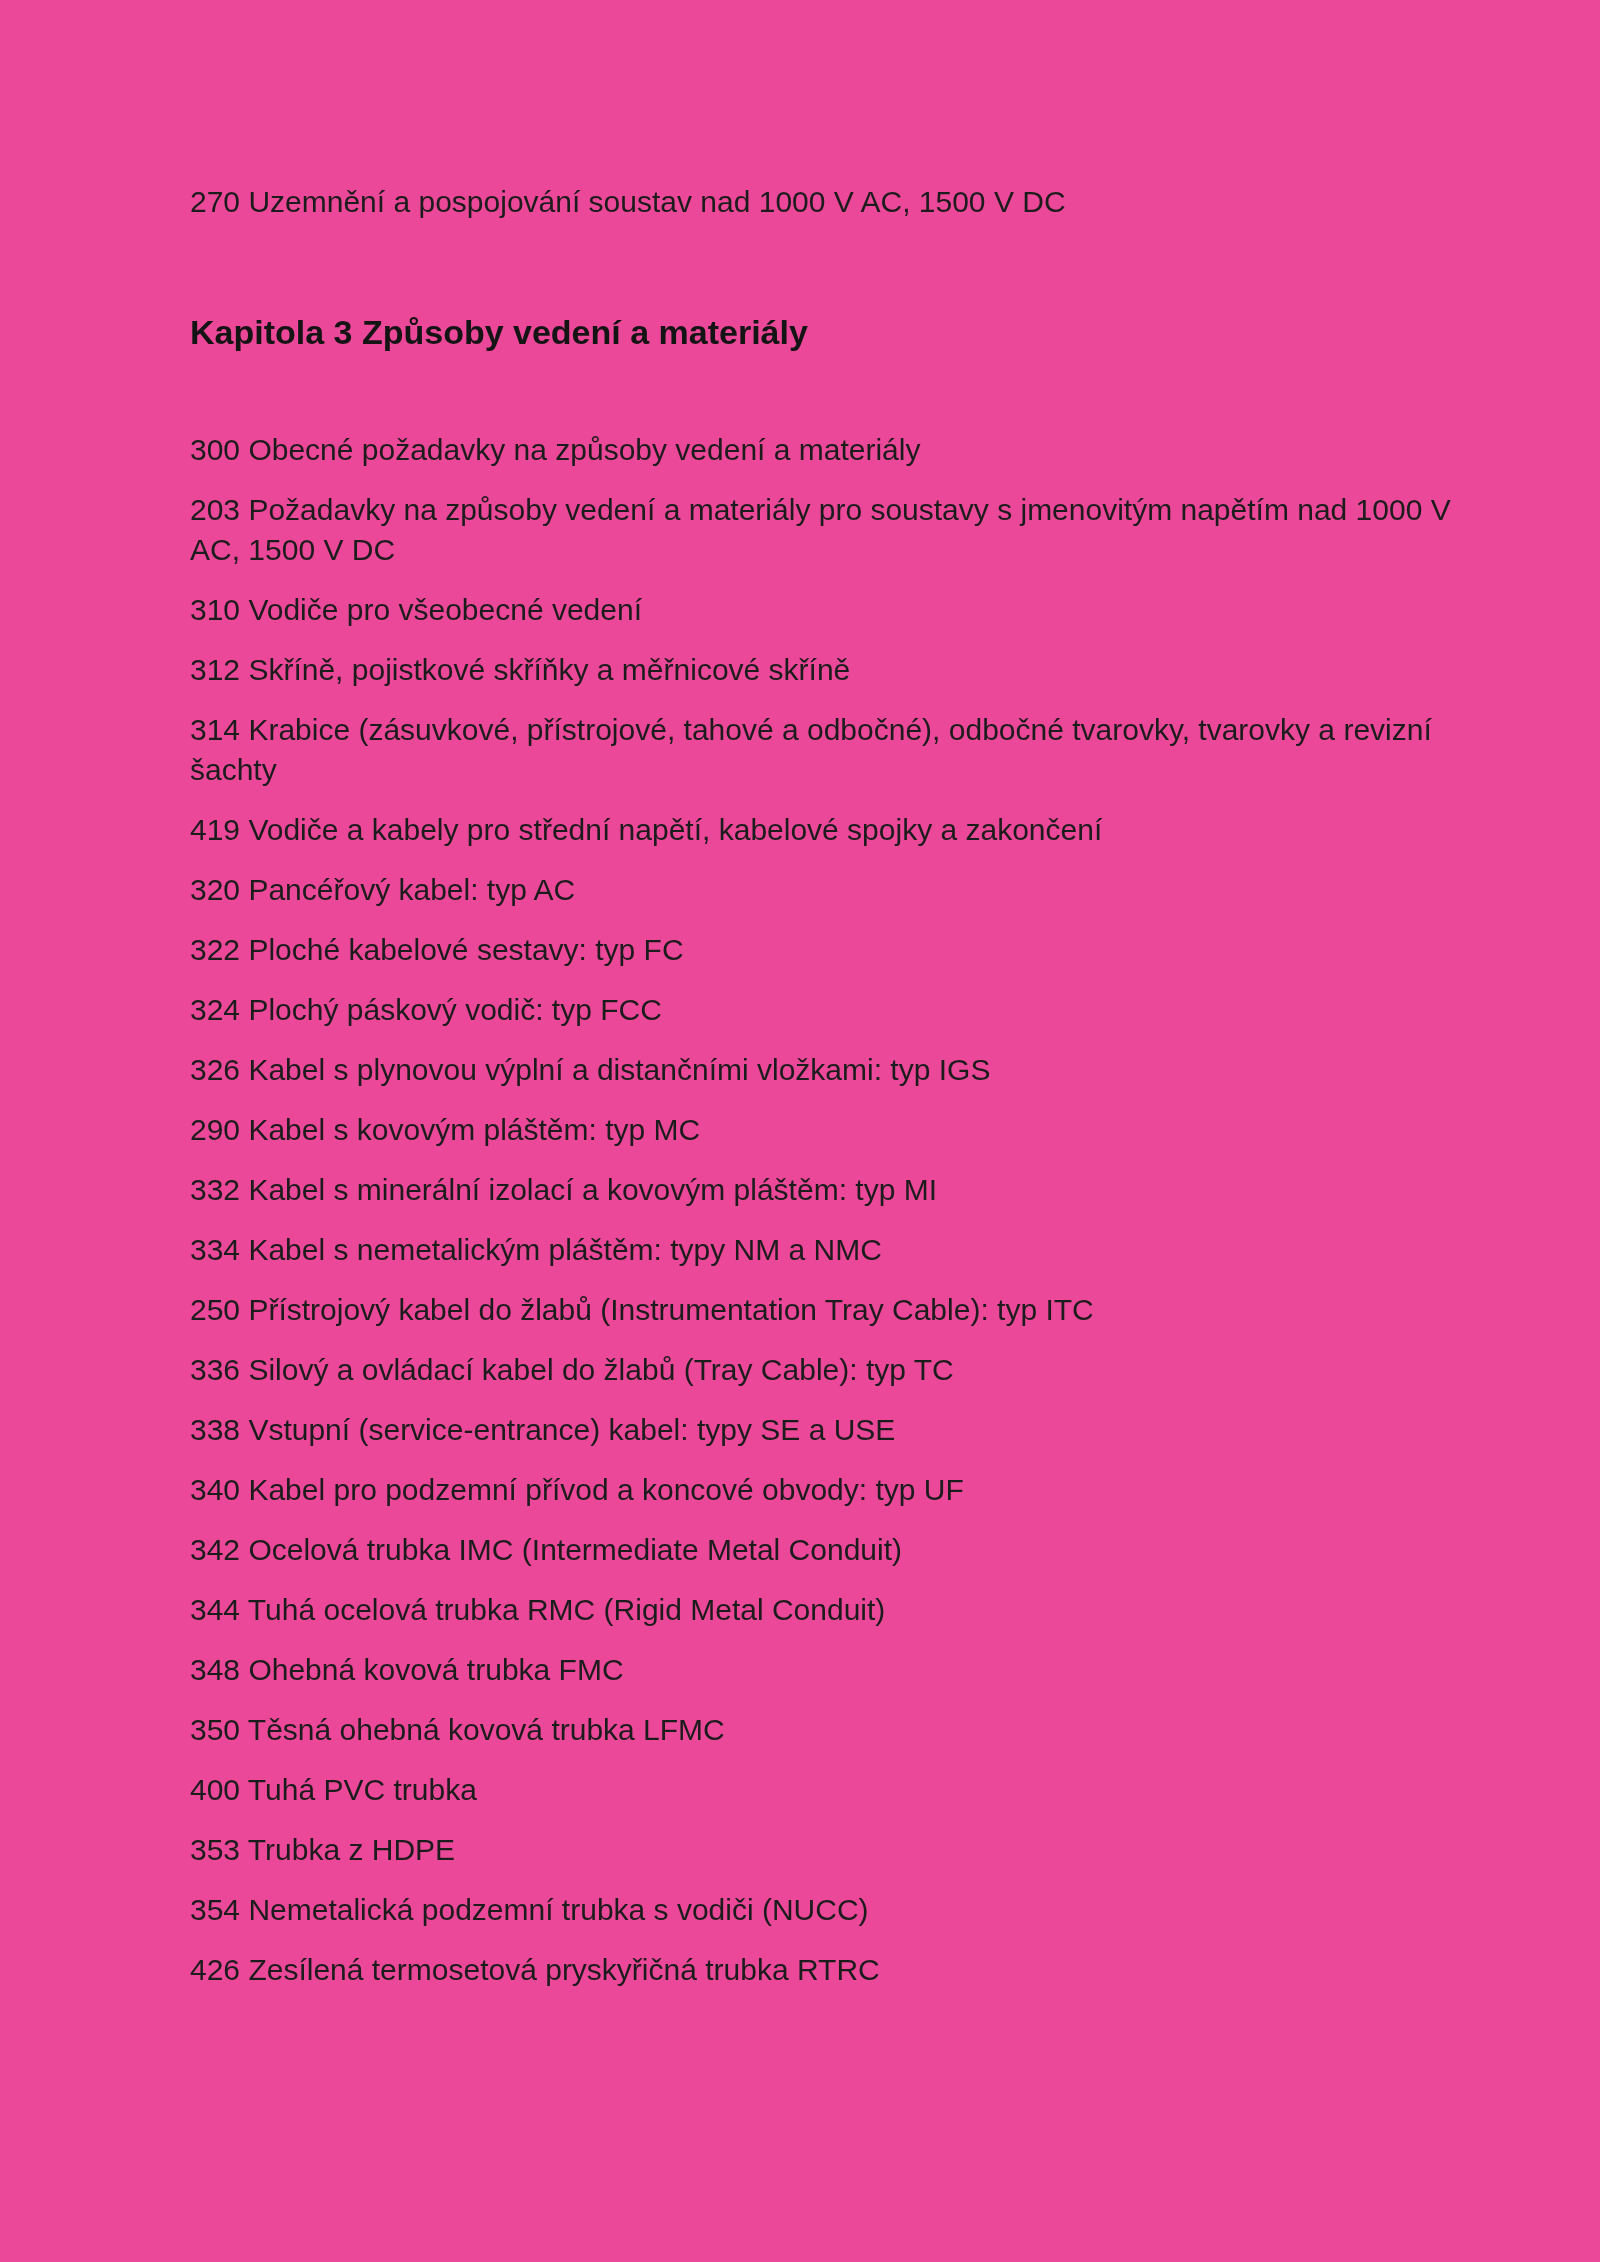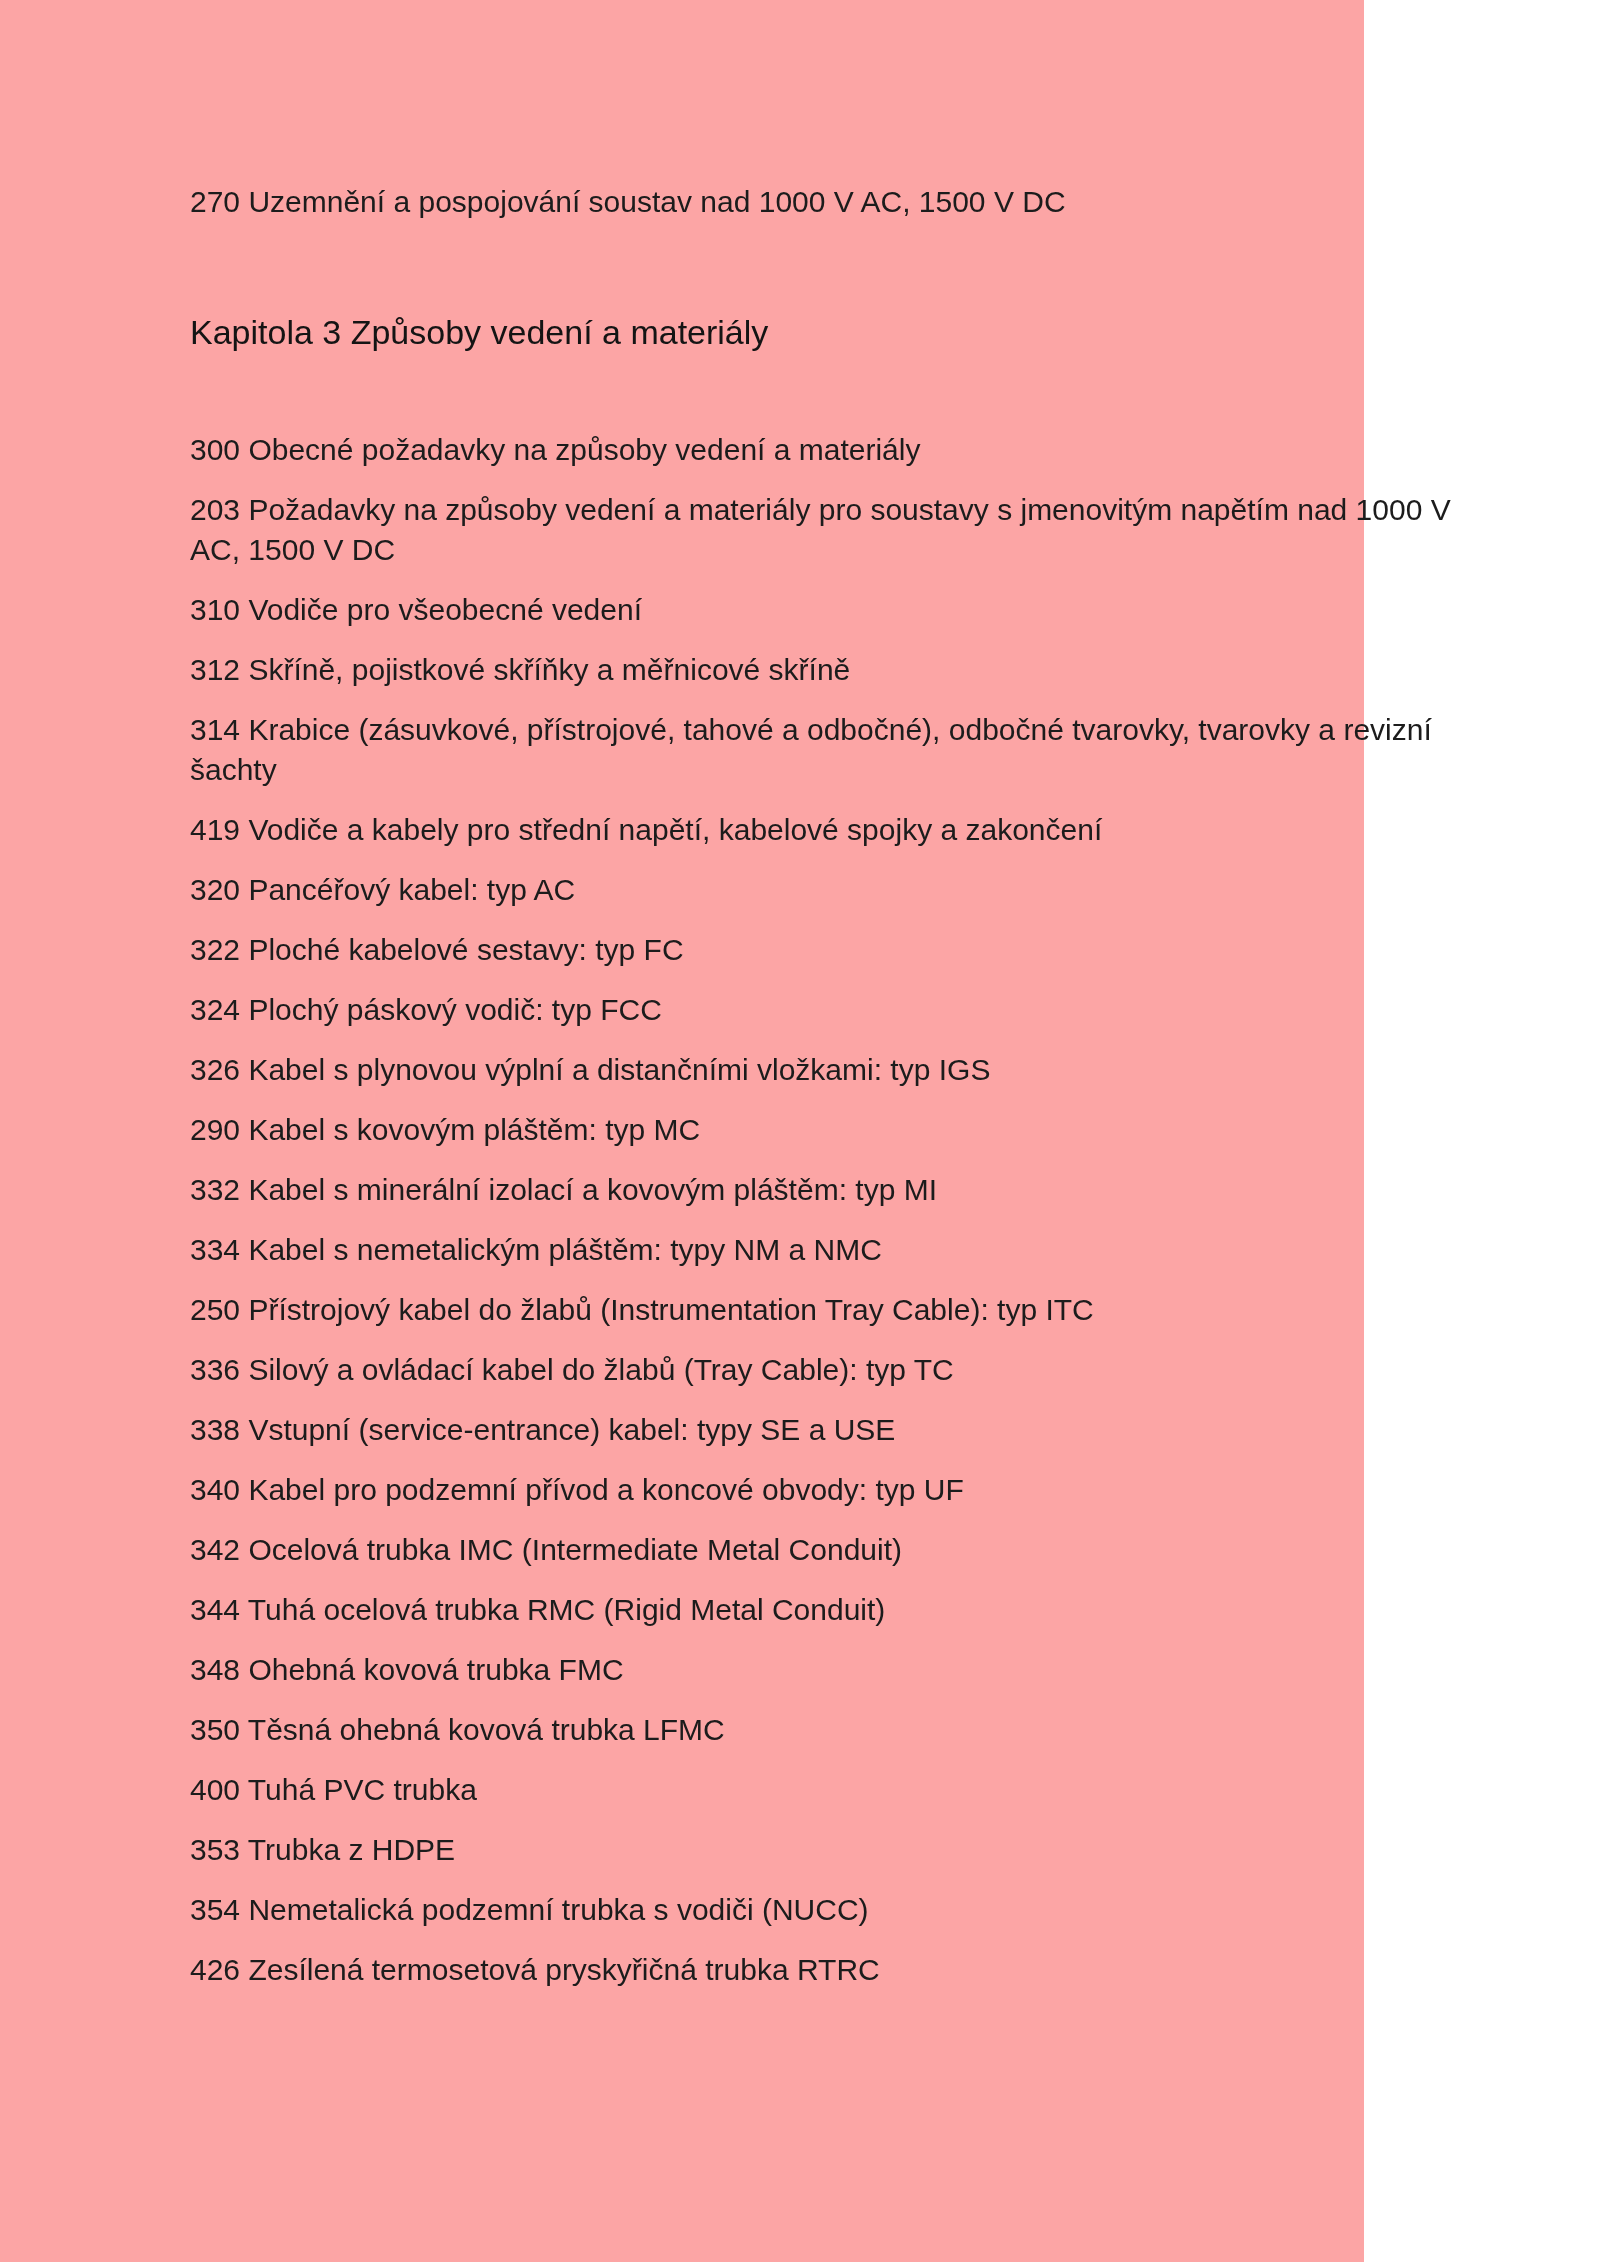--- a/index.html
+++ b/index.html
@@ -9,39 +9,39 @@
   }
   body {
     width: 1600px;
     height: 2262px;
     font-family: "Liberation Sans", sans-serif;
     color: #1c1c1c;
     overflow: hidden;
   }
   .page {
     box-sizing: border-box;
-    width: 1364px;
+    width: 1600px;
     height: 2262px;
     padding: 182px 190px 0 190px;
-    background: #fca5a5;
+    background: #ec4899;
   }
   .content {
     width: 1220px;
   }
   .para {
     font-size: 30px;
     line-height: 40px;
     font-weight: normal;
     margin: 0 0 20px 0;
     color: #1c1c1c;
   }
   .chapter-heading {
     font-size: 34px;
     line-height: 48px;
-    font-weight: normal;
+    font-weight: bold;
     margin: 86px 0 74px 0;
     color: #141414;
   }
   .ln {
     display: block;
     white-space: nowrap;
   }
 </style>
 </head>
 <body>

